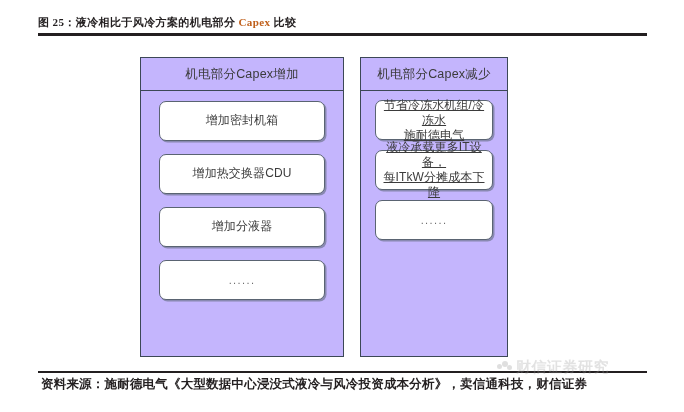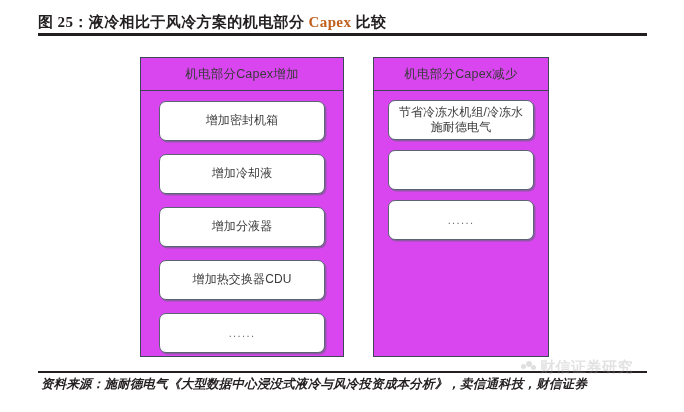--- a/index.html
+++ b/index.html
@@ -21,21 +21,21 @@
     left: 38px;
     top: 11px;
     width: 610px;
     height: 22px;
     display: flex;
     align-items: center;
   }
   .fig-title {
     font-family: "Liberation Serif", serif;
     font-weight: bold;
-    font-size: 15px;
+    font-size: 11px;
     color: #231f20;
     letter-spacing: 0.4px;
     white-space: nowrap;
   }
   .fig-title .accent {
     color: #c0601c;
     font-family: "Liberation Serif", serif;
     font-weight: bold;
   }
   .rule-top {
@@ -54,24 +54,24 @@
     top: 48px;
     width: 684px;
     height: 312px;
   }
 
   .panel {
     position: absolute;
     top: 9px;
     box-sizing: border-box;
     border: 1.2px solid #3c4856;
-    background: #d946ef;
+    background: #c4b5fd;
   }
   .panel-left  { left: 140px; width: 204px; height: 300px; }
-  .panel-right { left: 373px; width: 176px; height: 300px; }
+  .panel-right { left: 360px; width: 148px; height: 300px; }
 
   .panel-head {
     position: absolute;
     left: 0;
     top: 0;
     right: 0;
     height: 33px;
     box-sizing: border-box;
     border-bottom: 1.2px solid #3c4856;
     display: flex;
@@ -114,21 +114,21 @@
     color: #3b3b3b;
     line-height: 1.28;
     letter-spacing: 0.1px;
     flex: 0 0 auto;
   }
   .panel-left .node  { height: 40px; margin-bottom: 13px; }
   .panel-right .node { height: 40px; margin-bottom: 10px; }
   .panel-left .node:last-child,
   .panel-right .node:last-child { margin-bottom: 0; }
 
-  .node.two-line { line-height: 1.25; }
+  .node.two-line { line-height: 1.25; text-decoration: underline; }
   .node .node-text { display: block; padding: 0 4px; }
   .node.dots .node-text {
     letter-spacing: 1.4px;
     font-size: 11px;
     color: #6d6d6d;
   }
 
   
   .rule-bottom {
     position: absolute;
@@ -137,32 +137,31 @@
     width: 609px;
     height: 2px;
     background: #231f20;
   }
   .source {
     position: absolute;
     left: 41px;
     top: 376px;
     width: 606px;
     font-family: "Liberation Serif", serif;
-    font-style: italic;
     font-weight: bold;
     font-size: 12.5px;
     color: #231f20;
     letter-spacing: 0.2px;
     white-space: nowrap;
   }
 
   
   .watermark {
     position: absolute;
-    left: 520px;
+    left: 496px;
     top: 358px;
     display: flex;
     align-items: center;
     gap: 3px;
     opacity: 0.28;
     pointer-events: none;
   }
   .watermark-mark {
     position: relative;
     width: 17px;
@@ -197,44 +196,41 @@
 
   <div class="panel panel-left">
     <div class="panel-head">
       <span class="panel-head-label">机电部分Capex增加</span>
     </div>
     <div class="panel-body">
       <div class="node">
         <span class="node-text">增加密封机箱</span>
       </div>
       <div class="node">
-        <span class="node-text">增加冷却液</span>
+        <span class="node-text">增加热交换器CDU</span>
       </div>
       <div class="node">
         <span class="node-text">增加分液器</span>
-      </div>
-      <div class="node">
-        <span class="node-text">增加热交换器CDU</span>
       </div>
       <div class="node dots">
         <span class="node-text">......</span>
       </div>
     </div>
   </div>
 
   <div class="panel panel-right">
     <div class="panel-head">
       <span class="panel-head-label">机电部分Capex减少</span>
     </div>
     <div class="panel-body">
       <div class="node two-line">
         <span class="node-text"><span>节省冷冻水机组/冷冻水</span><br><span>施耐德电气</span></span>
       </div>
       <div class="node two-line">
-        <span class="node-text"><br></span>
+        <span class="node-text"><span>液冷承载更多IT设备，</span><br><span>每ITkW分摊成本下降</span></span>
       </div>
       <div class="node dots">
         <span class="node-text">......</span>
       </div>
     </div>
   </div>
 </div>
 
 <div class="rule-bottom"></div>
 <div class="source">资料来源：施耐德电气《大型数据中心浸没式液冷与风冷投资成本分析》，卖信通科技，财信证券</div>

